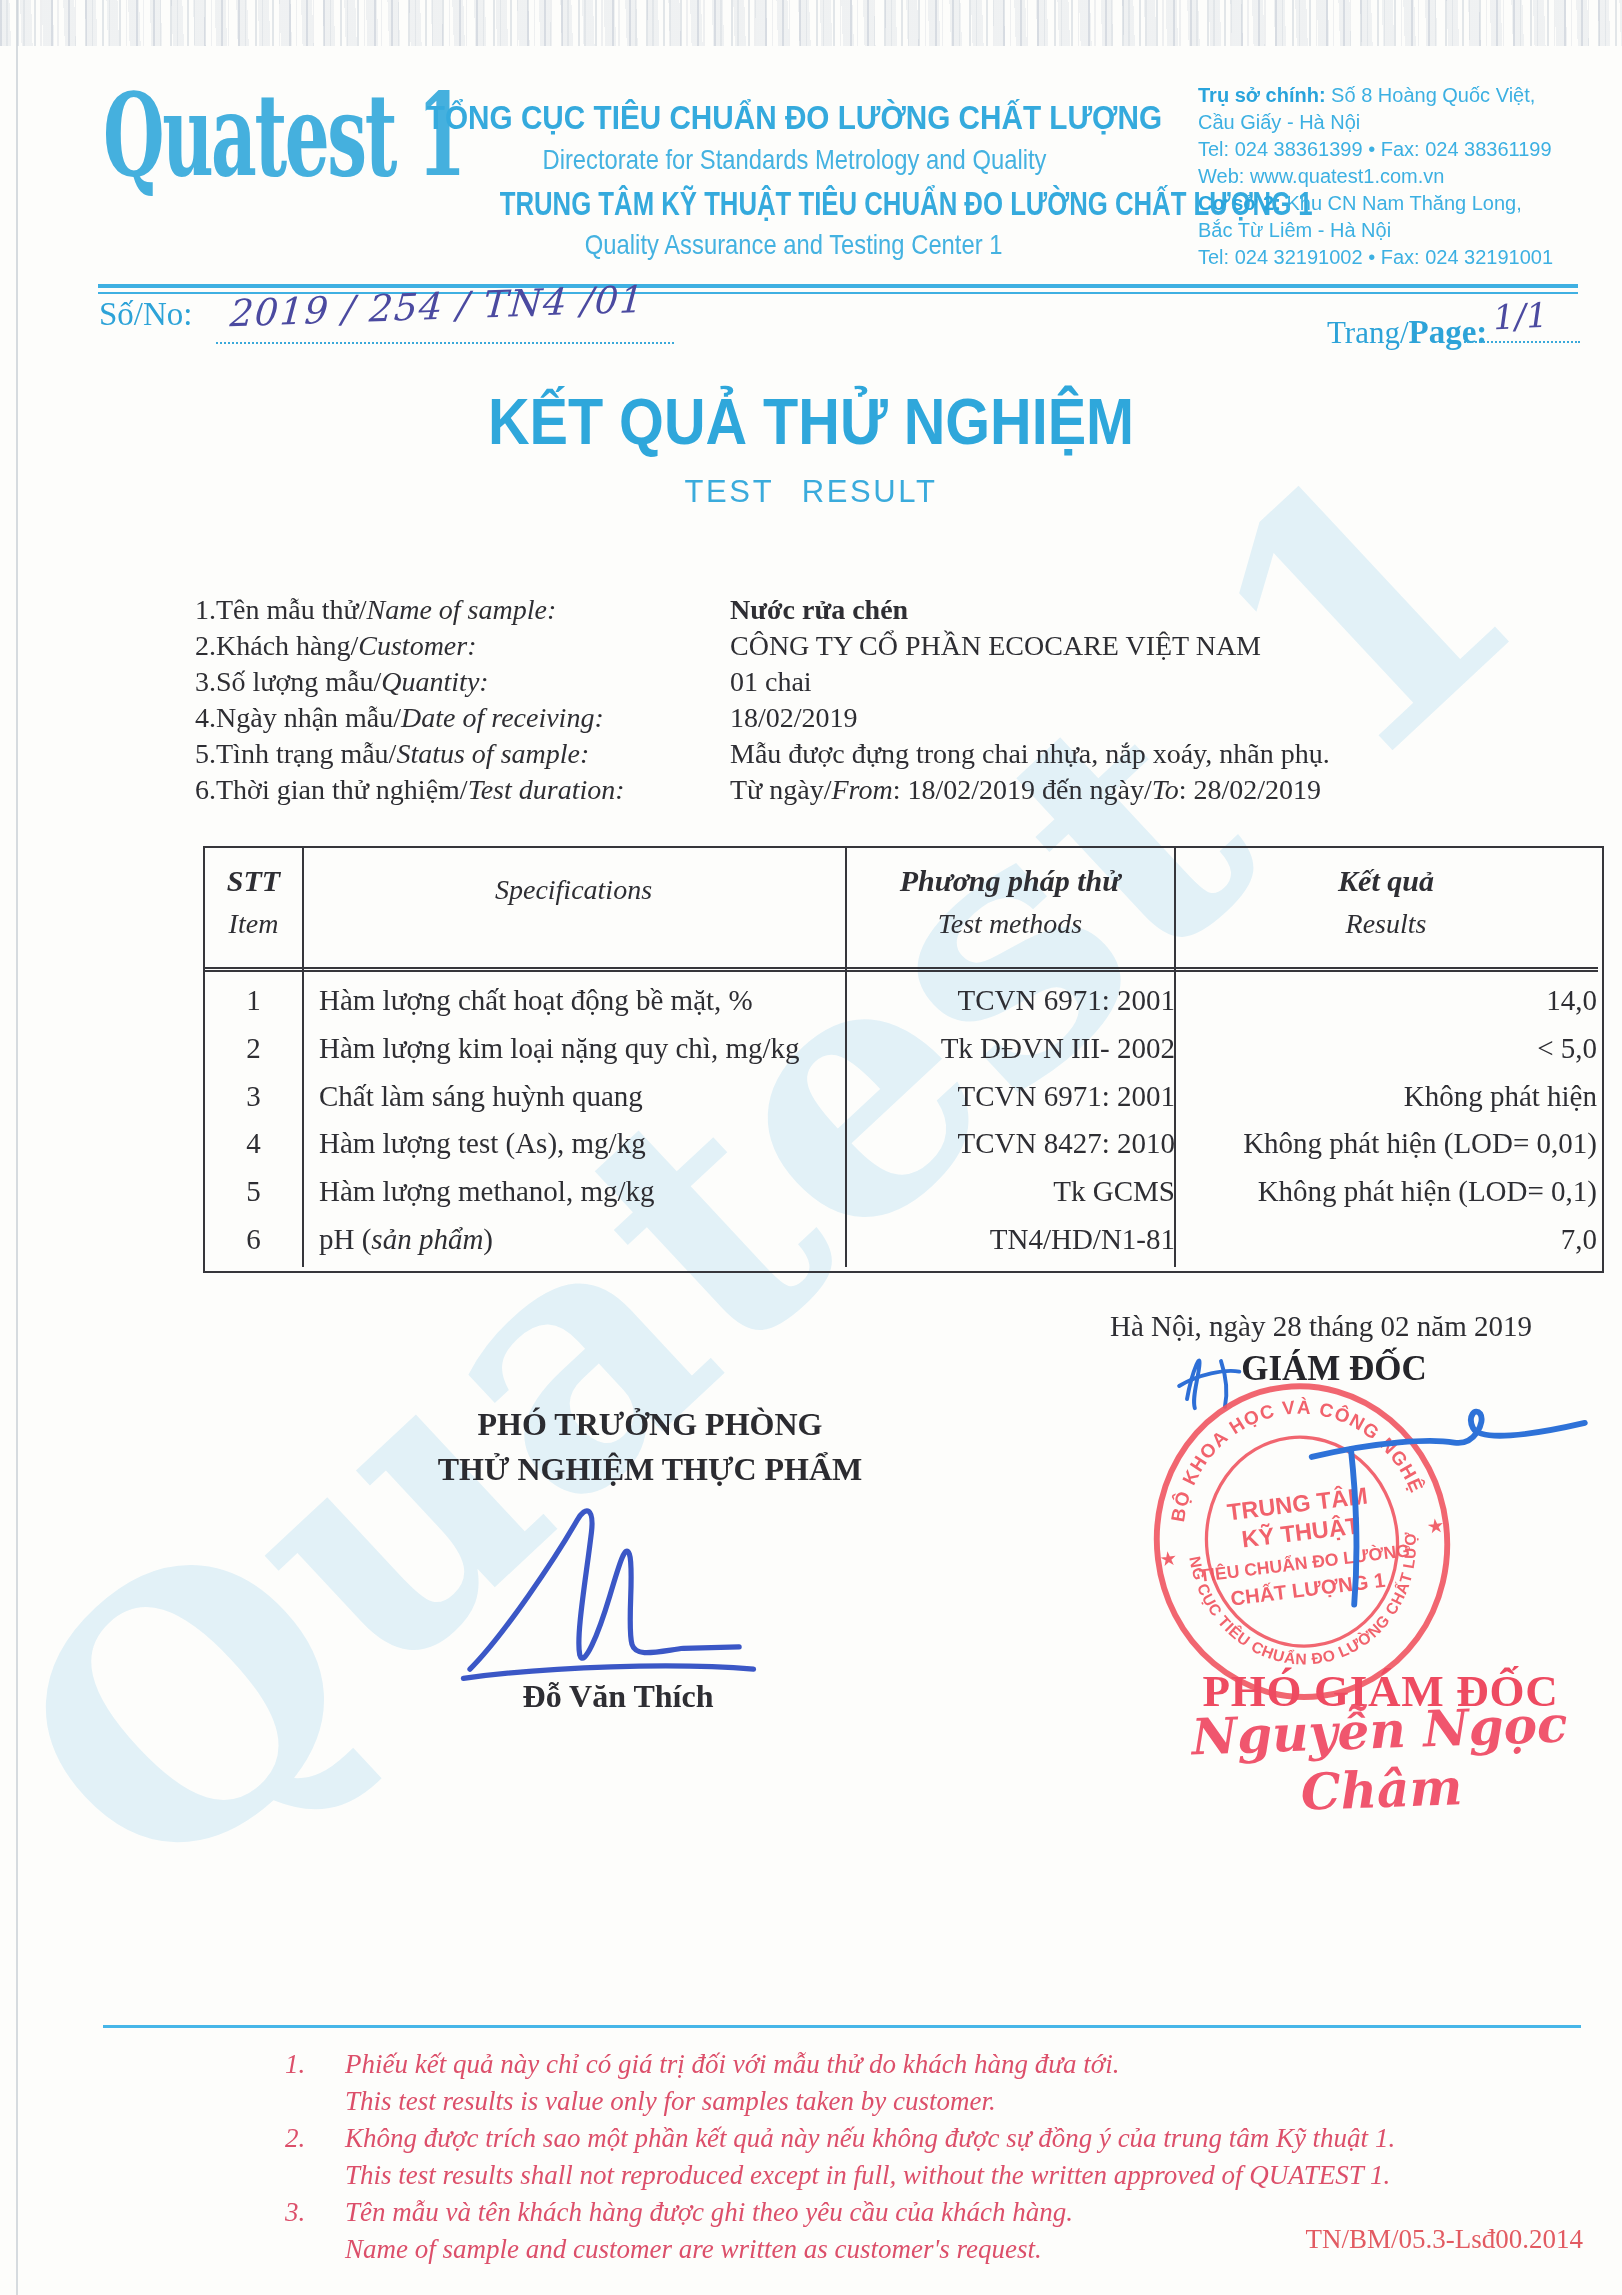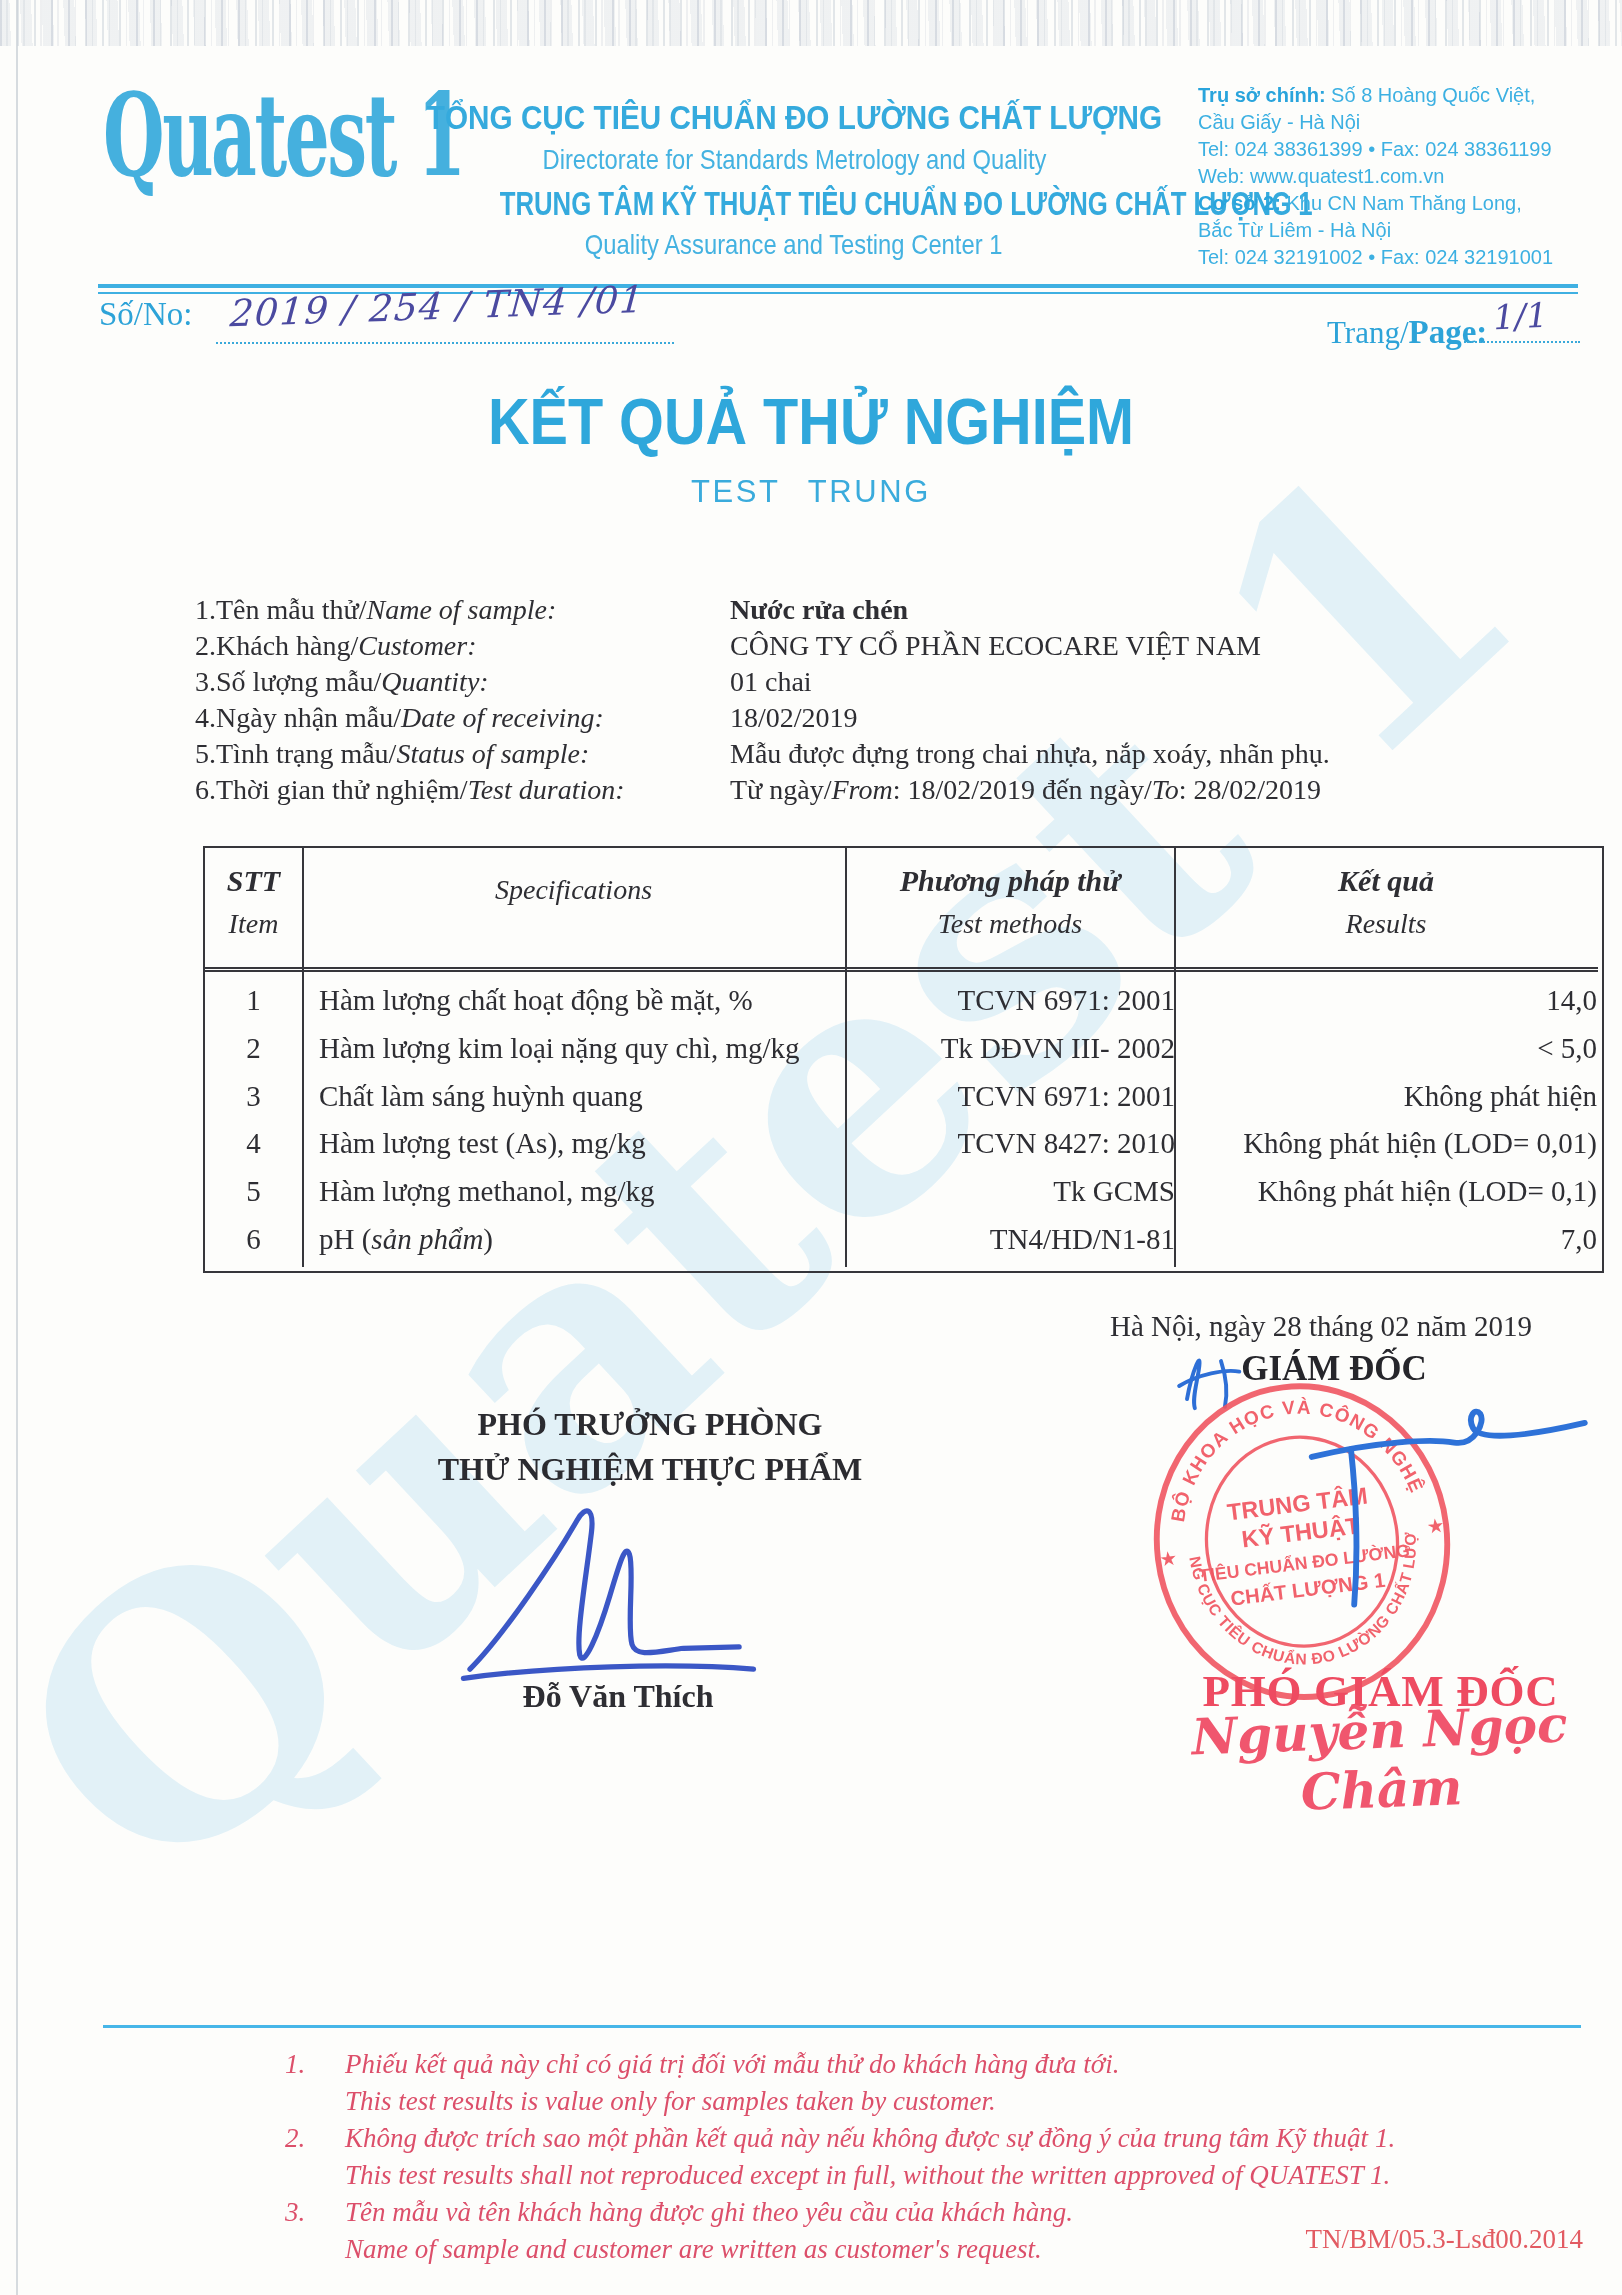--- a/index.html
+++ b/index.html
@@ -129,21 +129,21 @@
   <div class="abs rule-double fg"></div>
 
   <div class="abs no-label fg">Số/No:</div>
   <div class="abs no-dots fg"></div>
   <div class="abs ink no-value fg">2019 / 254 / TN4 /01</div>
   <div class="abs page-label fg"><span>Trang/</span><span class="small">Page:</span></div>
   <div class="abs page-dots fg"></div>
   <div class="abs ink page-value fg">1/1</div>
 
   <div class="abs title-vn fg"><span class="cond90">KẾT QUẢ THỬ NGHIỆM</span></div>
-  <div class="abs title-en fg">TEST TRUNG</div>
+  <div class="abs title-en fg">TEST RESULT</div>
 
   <div class="abs fields fg">
     <div class="field-row">
       <span class="f-label"><span>1.</span><span>Tên mẫu thử/</span><i>Name of sample:</i></span>
       <span class="f-value f-bold">Nước rửa chén</span>
     </div>
     <div class="field-row">
       <span class="f-label"><span>2.</span><span>Khách hàng/</span><i>Customer:</i></span>
       <span class="f-value">CÔNG TY CỔ PHẦN ECOCARE VIỆT NAM</span>
     </div>

